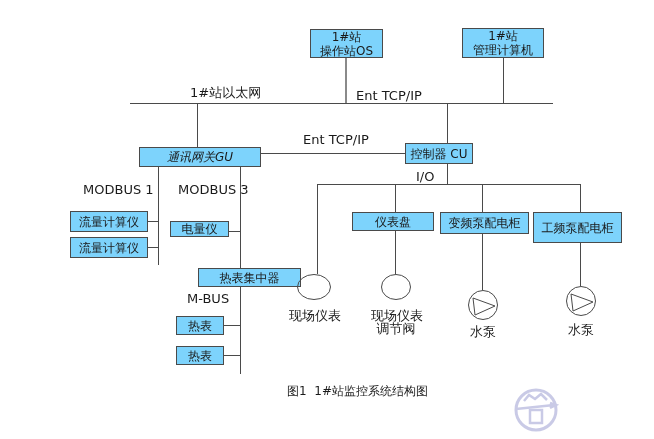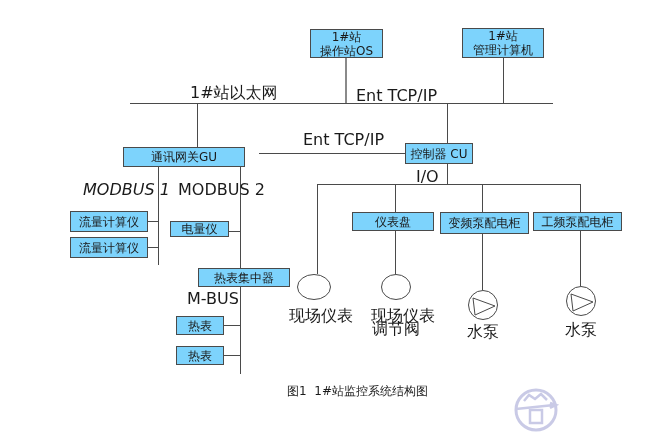--- a/index.html
+++ b/index.html
@@ -9,21 +9,21 @@
     color:#1a1a1a;overflow:hidden;
   }
   .hline{position:absolute;height:1px;background:#4a4a4a;}
   .vline{position:absolute;width:1px;background:#4a4a4a;}
   .vline.thick{width:2px;background:#8a8a8a;}
   .node{
     position:absolute;box-sizing:border-box;border:1px solid #4a4a4a;background:#7dd3fc;
     display:flex;flex-direction:column;align-items:center;justify-content:center;
     font-size:12px;line-height:14px;text-align:center;white-space:nowrap;
   }
-  .lbl{position:absolute;font-size:16px;line-height:13px;white-space:nowrap;}
+  .lbl{position:absolute;font-size:13px;line-height:13px;white-space:nowrap;}
   .lbl.center{text-align:center;}
   .caption{position:absolute;font-size:12px;white-space:pre;}
   svg{position:absolute;display:block;}
 </style>
 </head>
 <body>
 
 <div id="stage">
 
   <div class="hline" style="left:130px;top:103px;width:423px;"></div>
@@ -53,59 +53,59 @@
   <div class="vline" style="left:580px;top:230px;height:56px;"></div>
 
   <div class="node" style="left:310px;top:29px;width:73px;height:29px;">
     <span>1#站</span>
     <span>操作站OS</span>
   </div>
   <div class="node" style="left:462px;top:28px;width:82px;height:30px;">
     <span>1#站</span>
     <span>管理计算机</span>
   </div>
-  <div class="node" style="left:123px;top:147px;width:122px;height:20px;">
+  <div class="node" style="left:139px;top:147px;width:122px;height:20px;font-style:italic;">
     <span>通讯网关GU</span>
   </div>
   <div class="node" style="left:405px;top:143px;width:68px;height:21px;">
     <span>控制器 CU</span>
   </div>
   <div class="node" style="left:70px;top:211px;width:78px;height:21px;">
     <span>流量计算仪</span>
   </div>
   <div class="node" style="left:70px;top:237px;width:78px;height:21px;">
     <span>流量计算仪</span>
   </div>
   <div class="node" style="left:170px;top:221px;width:59px;height:16px;">
     <span>电量仪</span>
   </div>
-  <div class="node" style="left:198px;top:268px;width:92px;height:19px;">
+  <div class="node" style="left:198px;top:268px;width:103px;height:19px;">
     <span>热表集中器</span>
   </div>
   <div class="node" style="left:176px;top:316px;width:48px;height:19px;">
     <span>热表</span>
   </div>
   <div class="node" style="left:176px;top:346px;width:48px;height:19px;">
     <span>热表</span>
   </div>
   <div class="node" style="left:352px;top:212px;width:82px;height:19px;">
     <span>仪表盘</span>
   </div>
   <div class="node" style="left:440px;top:212px;width:89px;height:22px;">
     <span>变频泵配电柜</span>
   </div>
-  <div class="node" style="left:533px;top:212px;width:89px;height:19px;">
+  <div class="node" style="left:533px;top:212px;width:89px;height:31px;">
     <span>工频泵配电柜</span>
   </div>
 
   <div class="lbl" style="left:190px;top:86px;">1#站以太网</div>
   <div class="lbl" style="left:356px;top:89px;">Ent TCP/IP</div>
   <div class="lbl" style="left:303px;top:133px;">Ent TCP/IP</div>
-  <div class="lbl" style="left:83px;top:183px;font-style:italic;">MODBUS 1</div>
-  <div class="lbl" style="left:178px;top:183px;">MODBUS 2</div>
+  <div class="lbl" style="left:83px;top:183px;">MODBUS 1</div>
+  <div class="lbl" style="left:178px;top:183px;">MODBUS 3</div>
   <div class="lbl" style="left:187px;top:292px;">M-BUS</div>
   <div class="lbl" style="left:416px;top:170px;">I/O</div>
 
   <svg style="left:296px;top:273px;" width="36" height="28" viewBox="0 0 36 28">
     <ellipse cx="18" cy="14" rx="16.5" ry="12.5" fill="none" stroke="#4a4a4a" stroke-width="1"></ellipse>
   </svg>
   <div class="lbl center" style="left:289px;top:309px;width:50px;">现场仪表</div>
 
   <svg style="left:380px;top:273px;" width="32" height="28" viewBox="0 0 32 28">
     <ellipse cx="16" cy="14" rx="14.5" ry="12.5" fill="none" stroke="#4a4a4a" stroke-width="1"></ellipse>

